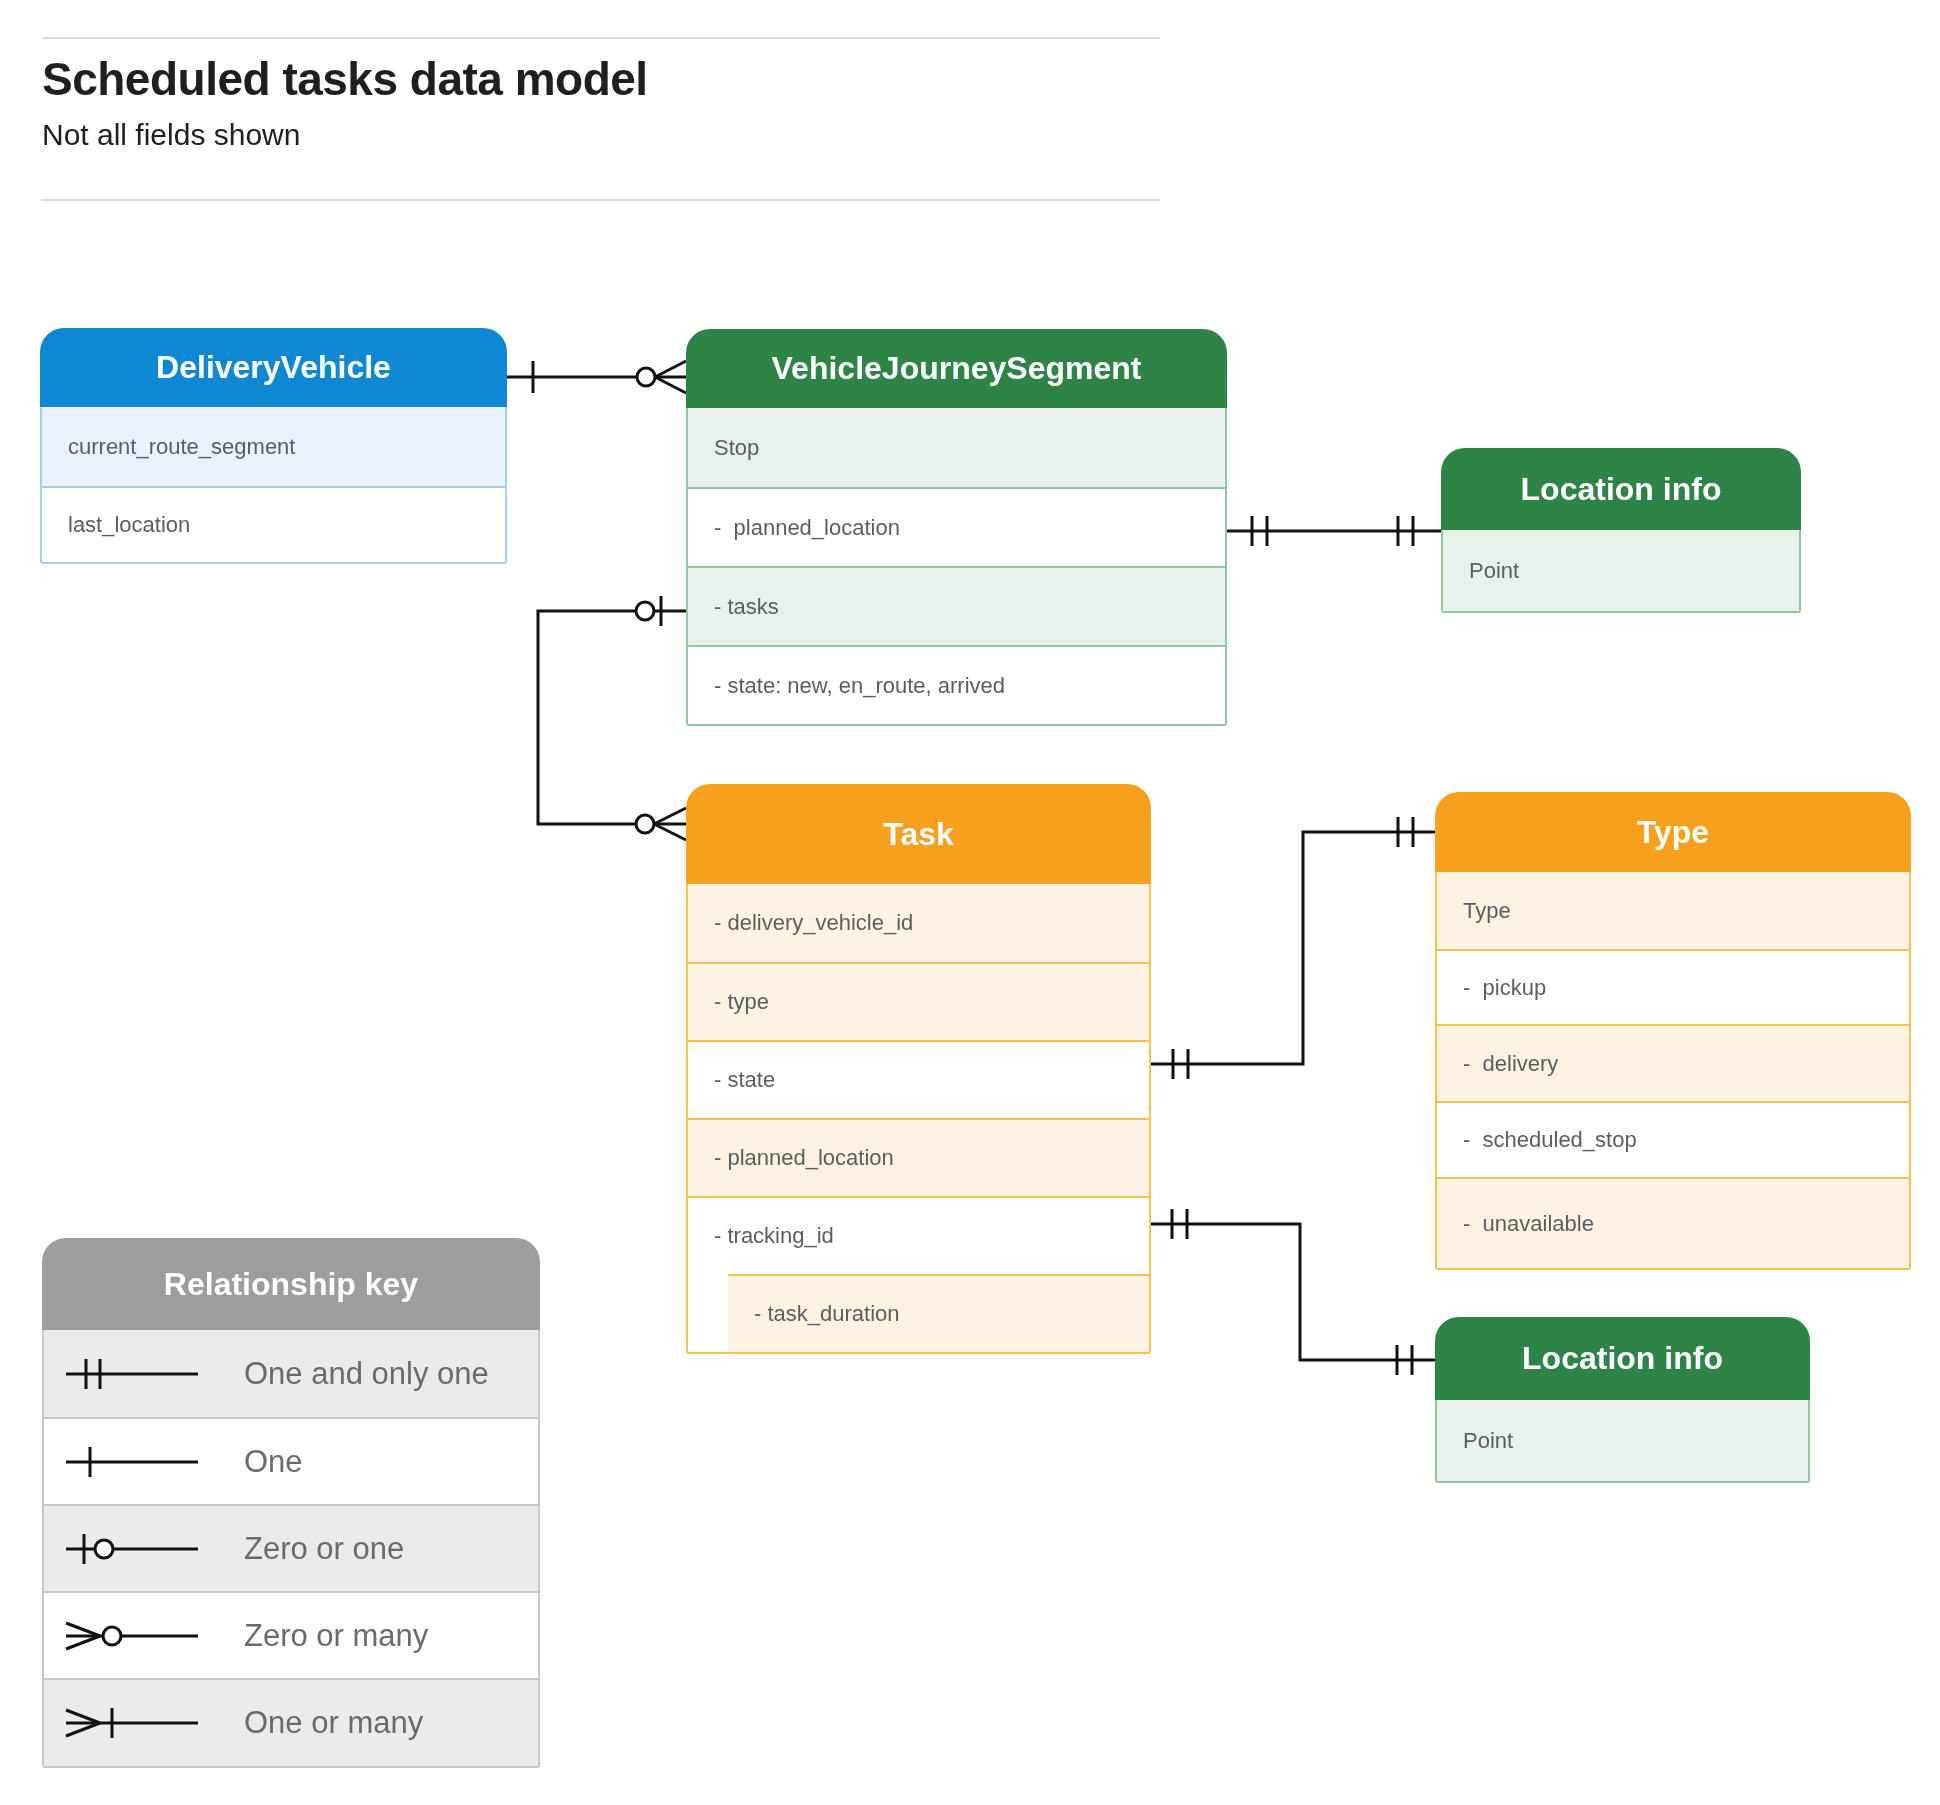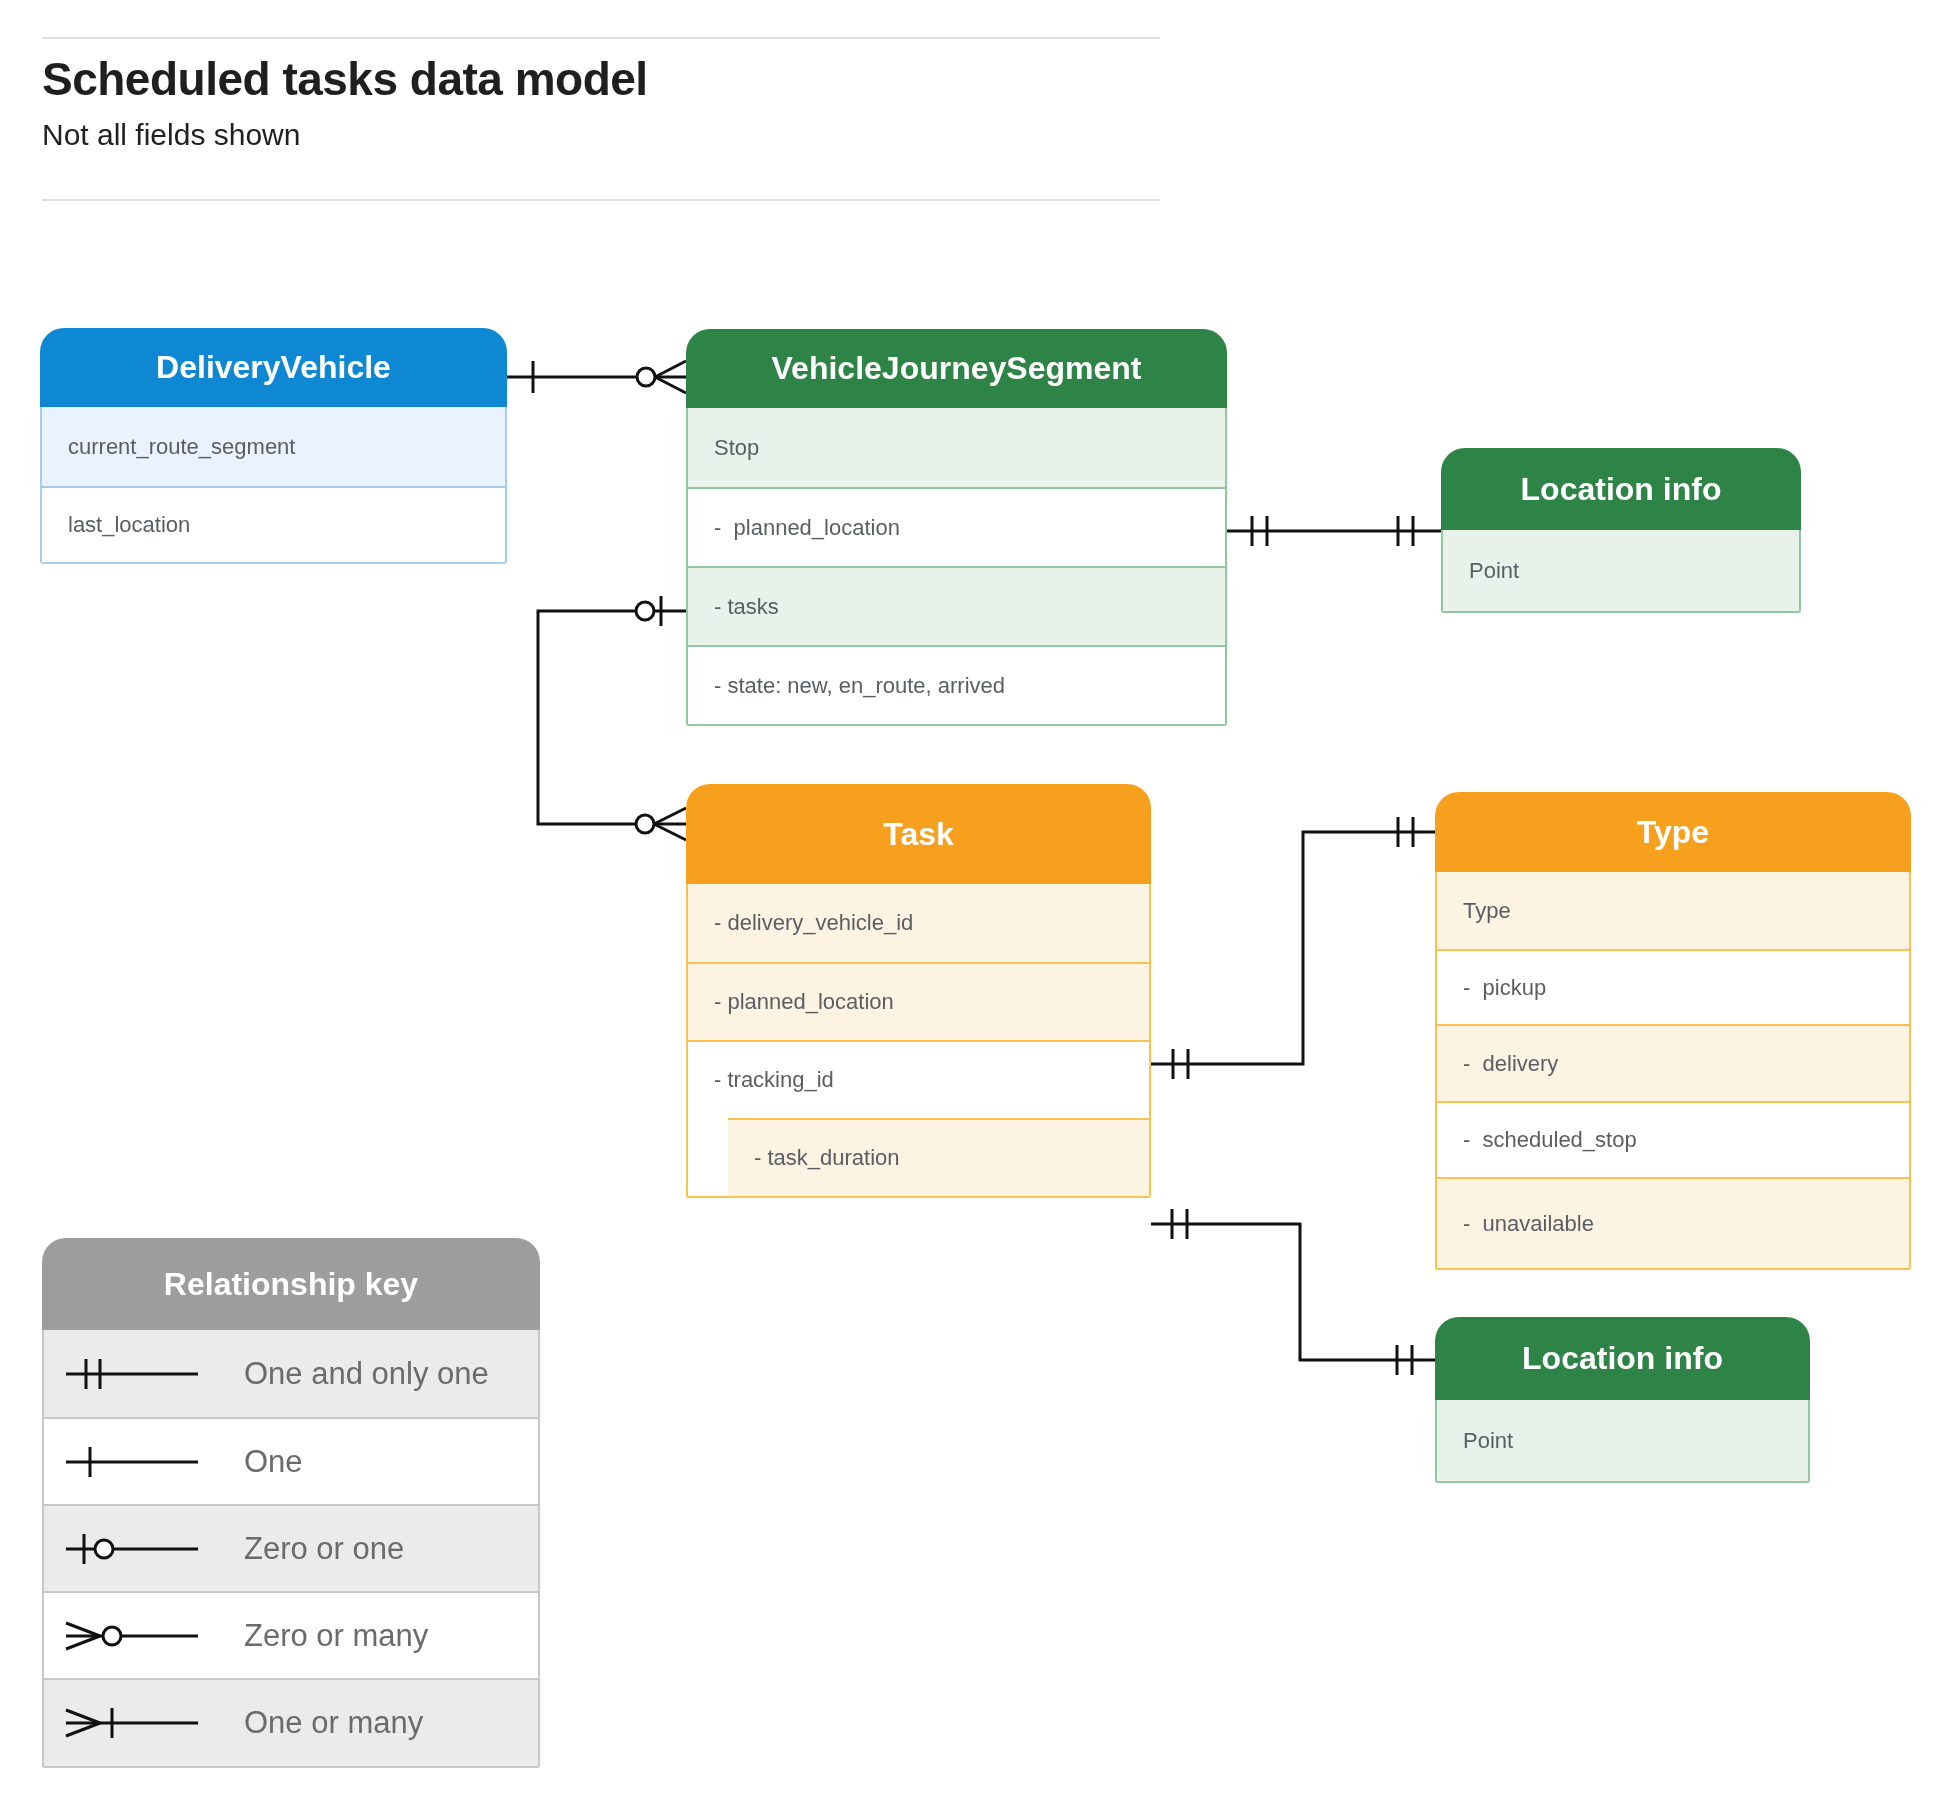--- a/index.html
+++ b/index.html
@@ -116,20 +116,22 @@
     <div class="e-header" style="height:82px;">Location info</div>
     <div class="e-body">
       <div class="e-row alt" style="height:81px;">Point</div>
     </div>
   </div>
 
   <div class="entity t-orange" style="left:686px;top:784px;width:465px;">
     <div class="e-header" style="height:100px;">Task</div>
     <div class="e-body">
       <div class="e-row alt" style="height:78px;">- delivery_vehicle_id</div>
+      <div class="e-row alt" style="height:78px;">- type</div>
+      <div class="e-row" style="height:78px;">- state</div>
       <div class="e-row alt" style="height:78px;">- planned_location</div>
       <div class="e-row" style="height:78px;">- tracking_id</div>
       <div class="e-row alt" style="height:78px;margin-left:40px;">- task_duration</div>
     </div>
   </div>
 
   <div class="entity t-orange" style="left:1435px;top:792px;width:476px;">
     <div class="e-header" style="height:80px;">Type</div>
     <div class="e-body">
       <div class="e-row alt" style="height:77px;">Type</div>

